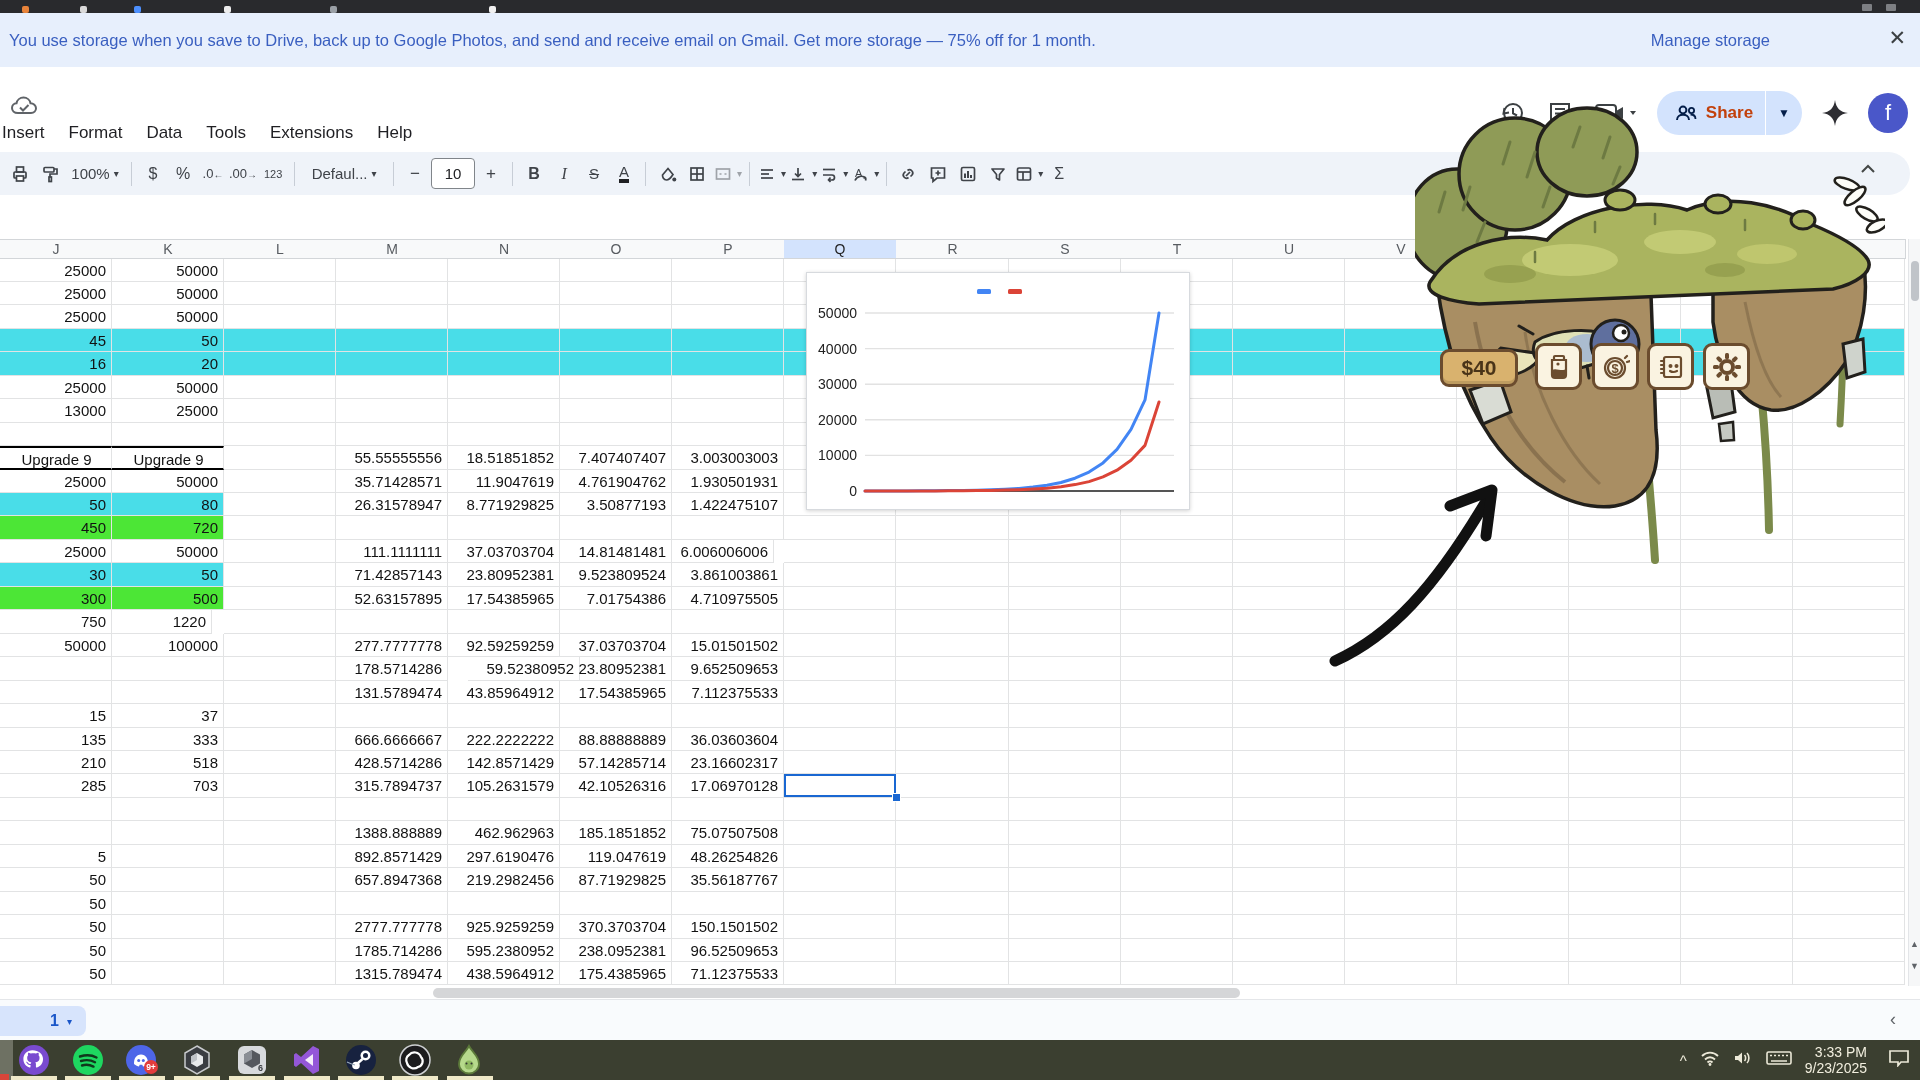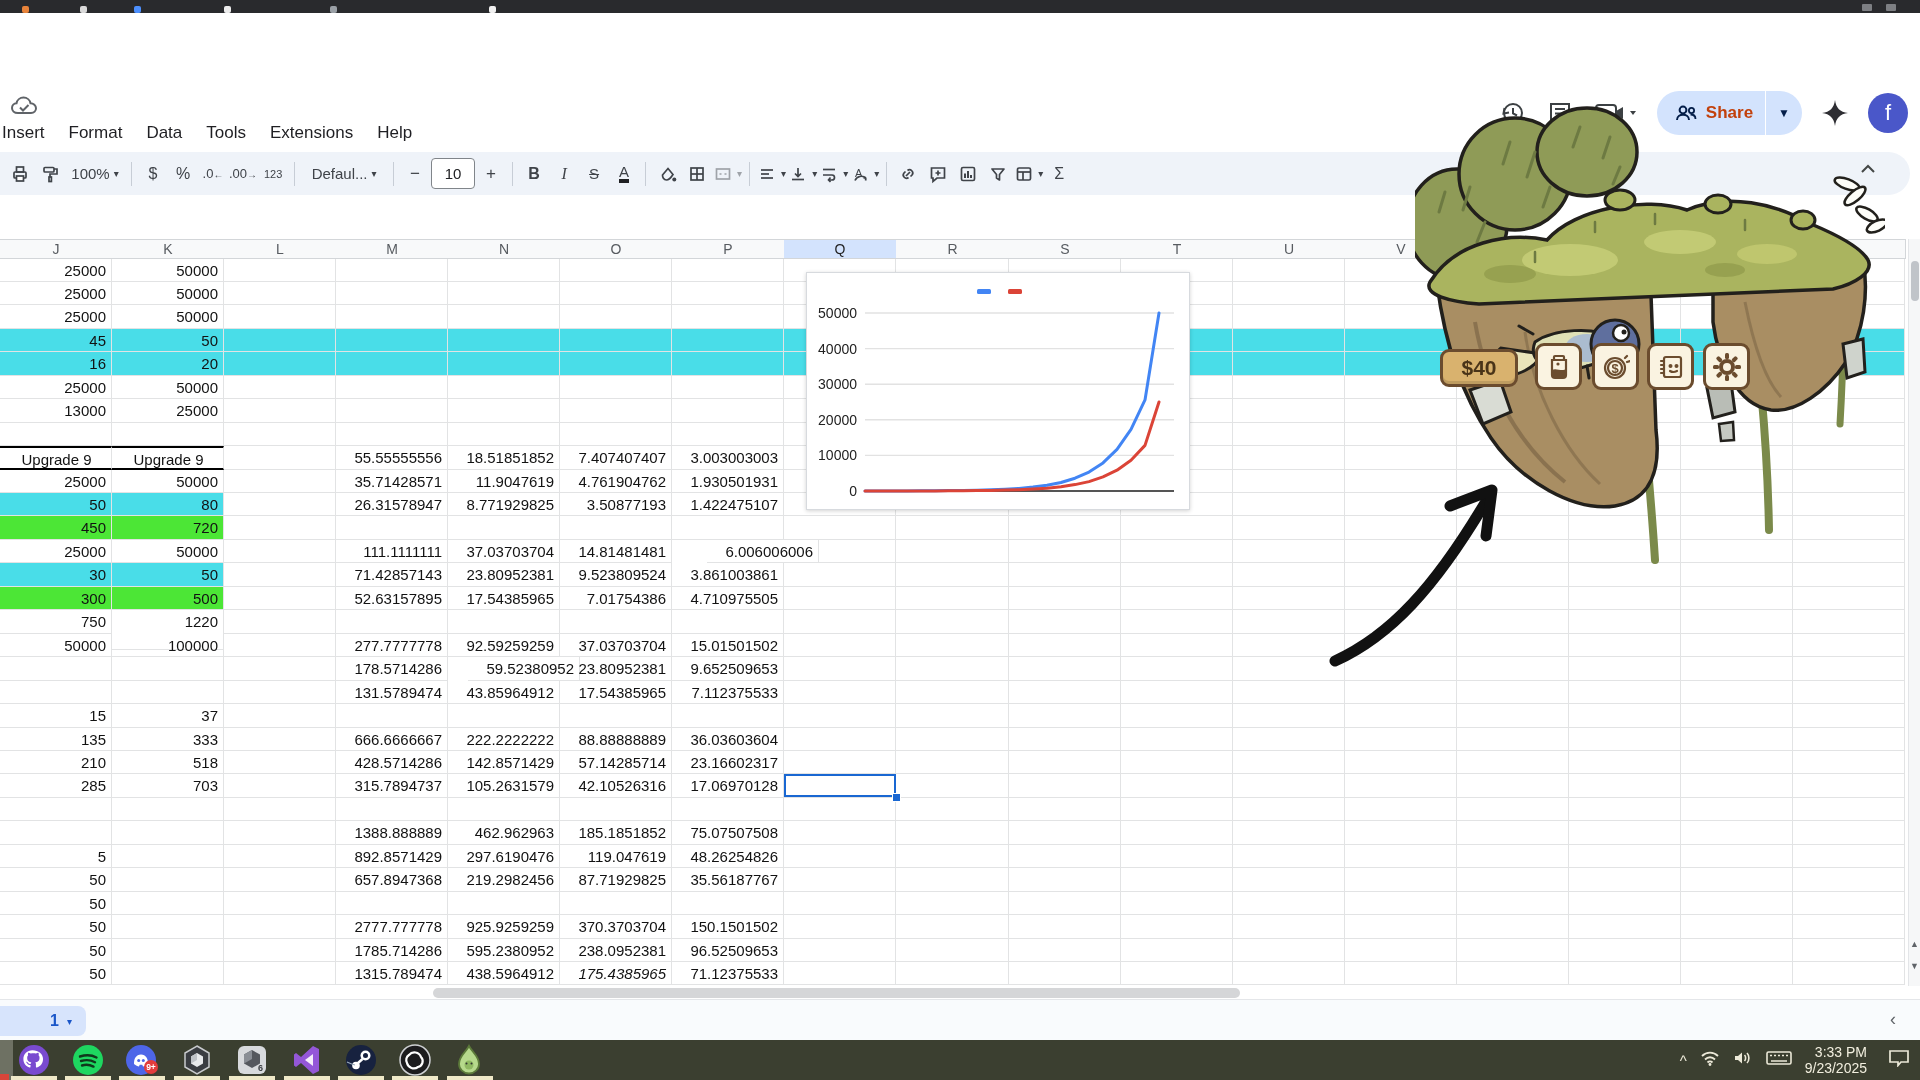--- a/index.html
+++ b/index.html
@@ -88,20 +88,25 @@
       <div class="favdot" style="left: 22px; background: rgb(232, 131, 58);"></div>
       <div class="favdot" style="left: 80px; background: rgb(217, 217, 217);"></div>
       <div class="favdot" style="left: 134px; background: rgb(77, 144, 254);"></div>
       <div class="favdot" style="left: 224px; background: rgb(236, 236, 236);"></div>
       <div class="favdot" style="left: 330px; background: rgb(154, 160, 166);"></div>
       <div class="favdot" style="left: 489px; background: rgb(240, 240, 240);"></div>
       <div class="winctl" style="left: 1862px;"></div>
       <div class="winctl" style="left: 1886px;"></div>
     </div>
 
+  <div id="banner" class="abs">
+    <span id="banner-msg">You use storage when you save to Drive, back up to Google Photos, and send and receive email on Gmail. Get more storage — 75% off for 1 month.</span>
+    <span id="banner-action">Manage storage</span>
+    <span id="banner-close">✕</span>
+  </div>
 
   <div id="appheader" class="abs">
     <span id="cloud-icon">
       <svg width="28" height="22" viewBox="0 0 28 22">
           <path d="M8,18 C4,18 2,15.5 2,13 C2,10.5 4,8.5 6.5,8.3 C7,5 10,2.5 13.5,2.5 C17,2.5 20,5 20.5,8.3 C23.5,8.3 26,10.5 26,13.2 C26,15.8 24,18 21,18 Z" fill="none" stroke="#5f6368" stroke-width="2"></path>
           <path d="M10,12.5 L13,15.5 L18.5,10" fill="none" stroke="#5f6368" stroke-width="2"></path>
         </svg>
     </span>
     <div id="menubar">
         <span class="menu-item">Insert</span>
@@ -534,21 +539,21 @@
       <div class="cell" style="left: 1457px; top: 277px; width: 112px; height: 24px;"></div>
       <div class="cell" style="left: 1569px; top: 277px; width: 112px; height: 24px;"></div>
       <div class="cell" style="left: 1681px; top: 277px; width: 112px; height: 24px;"></div>
       <div class="cell" style="left: 1793px; top: 277px; width: 112px; height: 24px;"></div>
       <div class="cell" style="left: 0px; top: 301px; width: 112px; height: 23px;">25000</div>
       <div class="cell" style="left: 112px; top: 301px; width: 112px; height: 23px;">50000</div>
       <div class="cell" style="left: 224px; top: 301px; width: 112px; height: 23px;"></div>
       <div class="cell" style="left: 336px; top: 301px; width: 112px; height: 23px;">111.1111111</div>
       <div class="cell" style="left: 448px; top: 301px; width: 112px; height: 23px;">37.03703704</div>
       <div class="cell" style="left: 560px; top: 301px; width: 112px; height: 23px;">14.81481481</div>
-      <div class="cell" style="left: 707px; top: 301px; width: 112px; height: 23px;">6.006006006</div>
+      <div class="cell" style="left: 662px; top: 301px; width: 112px; height: 23px;">6.006006006</div>
       <div class="cell" style="left: 784px; top: 301px; width: 112px; height: 23px;"></div>
       <div class="cell" style="left: 896px; top: 301px; width: 113px; height: 23px;"></div>
       <div class="cell" style="left: 1009px; top: 301px; width: 112px; height: 23px;"></div>
       <div class="cell" style="left: 1121px; top: 301px; width: 112px; height: 23px;"></div>
       <div class="cell" style="left: 1233px; top: 301px; width: 112px; height: 23px;"></div>
       <div class="cell" style="left: 1345px; top: 301px; width: 112px; height: 23px;"></div>
       <div class="cell" style="left: 1457px; top: 301px; width: 112px; height: 23px;"></div>
       <div class="cell" style="left: 1569px; top: 301px; width: 112px; height: 23px;"></div>
       <div class="cell" style="left: 1681px; top: 301px; width: 112px; height: 23px;"></div>
       <div class="cell" style="left: 1793px; top: 301px; width: 112px; height: 23px;"></div>
@@ -580,21 +585,21 @@
       <div class="cell" style="left: 896px; top: 348px; width: 113px; height: 23px;"></div>
       <div class="cell" style="left: 1009px; top: 348px; width: 112px; height: 23px;"></div>
       <div class="cell" style="left: 1121px; top: 348px; width: 112px; height: 23px;"></div>
       <div class="cell" style="left: 1233px; top: 348px; width: 112px; height: 23px;"></div>
       <div class="cell" style="left: 1345px; top: 348px; width: 112px; height: 23px;"></div>
       <div class="cell" style="left: 1457px; top: 348px; width: 112px; height: 23px;"></div>
       <div class="cell" style="left: 1569px; top: 348px; width: 112px; height: 23px;"></div>
       <div class="cell" style="left: 1681px; top: 348px; width: 112px; height: 23px;"></div>
       <div class="cell" style="left: 1793px; top: 348px; width: 112px; height: 23px;"></div>
       <div class="cell" style="left: 0px; top: 371px; width: 112px; height: 24px;">750</div>
-      <div class="cell" style="left: 112px; top: 371px; width: 112px; height: 40px;">1220</div>
+      <div class="cell" style="left: 100px; top: 371px; width: 112px; height: 24px;">1220</div>
       <div class="cell" style="left: 224px; top: 371px; width: 112px; height: 24px;"></div>
       <div class="cell" style="left: 336px; top: 371px; width: 112px; height: 24px;"></div>
       <div class="cell" style="left: 448px; top: 371px; width: 112px; height: 24px;"></div>
       <div class="cell" style="left: 560px; top: 371px; width: 112px; height: 24px;"></div>
       <div class="cell" style="left: 672px; top: 371px; width: 112px; height: 24px;"></div>
       <div class="cell" style="left: 784px; top: 371px; width: 112px; height: 24px;"></div>
       <div class="cell" style="left: 896px; top: 371px; width: 113px; height: 24px;"></div>
       <div class="cell" style="left: 1009px; top: 371px; width: 112px; height: 24px;"></div>
       <div class="cell" style="left: 1121px; top: 371px; width: 112px; height: 24px;"></div>
       <div class="cell" style="left: 1233px; top: 371px; width: 112px; height: 24px;"></div>
@@ -839,21 +844,21 @@
       <div class="cell" style="left: 1345px; top: 700px; width: 112px; height: 23px;"></div>
       <div class="cell" style="left: 1457px; top: 700px; width: 112px; height: 23px;"></div>
       <div class="cell" style="left: 1569px; top: 700px; width: 112px; height: 23px;"></div>
       <div class="cell" style="left: 1681px; top: 700px; width: 112px; height: 23px;"></div>
       <div class="cell" style="left: 1793px; top: 700px; width: 112px; height: 23px;"></div>
       <div class="cell" style="left: 0px; top: 723px; width: 112px; height: 23px;">50</div>
       <div class="cell" style="left: 112px; top: 723px; width: 112px; height: 23px;"></div>
       <div class="cell" style="left: 224px; top: 723px; width: 112px; height: 23px;"></div>
       <div class="cell" style="left: 336px; top: 723px; width: 112px; height: 23px;">1315.789474</div>
       <div class="cell" style="left: 448px; top: 723px; width: 112px; height: 23px;">438.5964912</div>
-      <div class="cell" style="left: 560px; top: 723px; width: 112px; height: 23px; font-style: italic;">175.4385965</div>
+      <div class="cell" style="left: 560px; top: 723px; width: 112px; height: 23px;">175.4385965</div>
       <div class="cell" style="left: 672px; top: 723px; width: 112px; height: 23px;">71.12375533</div>
       <div class="cell" style="left: 784px; top: 723px; width: 112px; height: 23px;"></div>
       <div class="cell" style="left: 896px; top: 723px; width: 113px; height: 23px;"></div>
       <div class="cell" style="left: 1009px; top: 723px; width: 112px; height: 23px;"></div>
       <div class="cell" style="left: 1121px; top: 723px; width: 112px; height: 23px;"></div>
       <div class="cell" style="left: 1233px; top: 723px; width: 112px; height: 23px;"></div>
       <div class="cell" style="left: 1345px; top: 723px; width: 112px; height: 23px;"></div>
       <div class="cell" style="left: 1457px; top: 723px; width: 112px; height: 23px;"></div>
       <div class="cell" style="left: 1569px; top: 723px; width: 112px; height: 23px;"></div>
       <div class="cell" style="left: 1681px; top: 723px; width: 112px; height: 23px;"></div>

